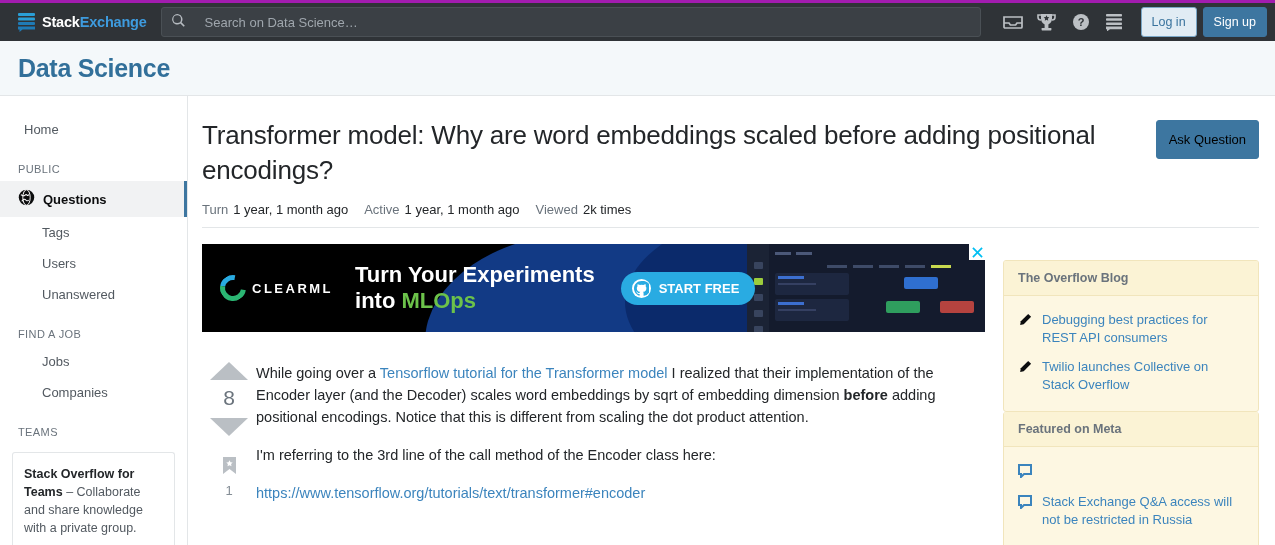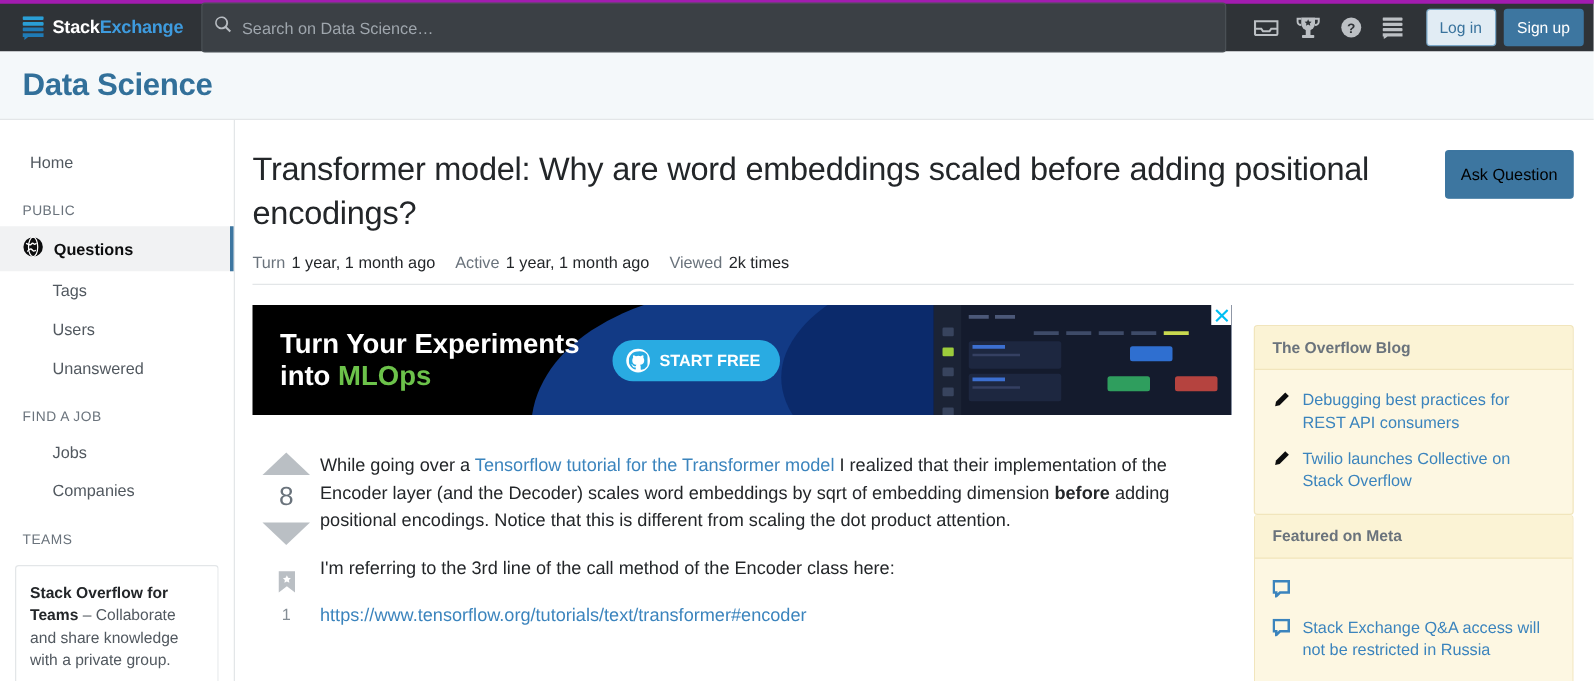--- a/index.html
+++ b/index.html
@@ -32,27 +32,27 @@
   .se-wordmark .w1 { color: #ffffff; }
   .se-wordmark .w2 { color: #3e9bde; }
 
   .searchwrap {
     flex: 1;
     margin: 0 10px 0 8px;
     max-width: 820px;
     position: relative;
   }
   .searchbox {
-    width: 100%; height: 40px;
+    width: 100%; height: 30px;
     background: #3b4045;
     border: 1px solid #4a5055;
     border-radius: 3px;
     display: flex; align-items: center;
     padding: 0 9px;
-    gap: 8px;
+    gap: 19px;
   }
   .search-ico { width: 15px; height: 15px; flex: none; }
   .search-input {
     background: transparent; border: none; outline: none;
     color: #d6d9dc; font-size: 13px;
     font-family: "Liberation Sans", sans-serif;
     width: 100%; padding: 0;
   }
   .search-input::placeholder { color: #9fa6ad; }
 
@@ -444,20 +444,24 @@
     </div>
 
     <div class="content-cols">
 
       <div class="qcol">
 
         <div class="ad">
           <div class="ad-swoosh2"></div>
           <div class="ad-swoosh"></div>
 
+          <div class="ad-logo">
+            <span class="ad-logo-mark"></span>
+            <span class="ad-logo-text">CLEARML</span>
+          </div>
 
           <div class="ad-headline">
             <div>Turn Your Experiments</div>
             <div><span>into </span><span class="green">MLOps</span></div>
           </div>
 
           <div class="ad-cta">
             <span class="gh-circle">
               <svg width="15" height="15" viewBox="0 0 16 16">
                 <path d="M8 0C3.6 0 0 3.6 0 8c0 3.5 2.3 6.5 5.5 7.6.4.1.5-.2.5-.4v-1.4c-2.2.5-2.7-1-2.7-1-.4-.9-.9-1.2-.9-1.2-.7-.5.1-.5.1-.5.8.1 1.2.8 1.2.8.7 1.2 1.9.9 2.4.7.1-.5.3-.9.5-1.1-1.8-.2-3.6-.9-3.6-3.9 0-.9.3-1.6.8-2.1-.1-.2-.4-1 .1-2.1 0 0 .7-.2 2.2.8a7.5 7.5 0 0 1 4 0c1.5-1 2.2-.8 2.2-.8.5 1.1.2 1.9.1 2.1.5.5.8 1.2.8 2.1 0 3-1.8 3.7-3.6 3.9.3.3.6.8.6 1.6v2.3c0 .2.1.5.6.4A8 8 0 0 0 8 0z" fill="#29abe2"></path>

